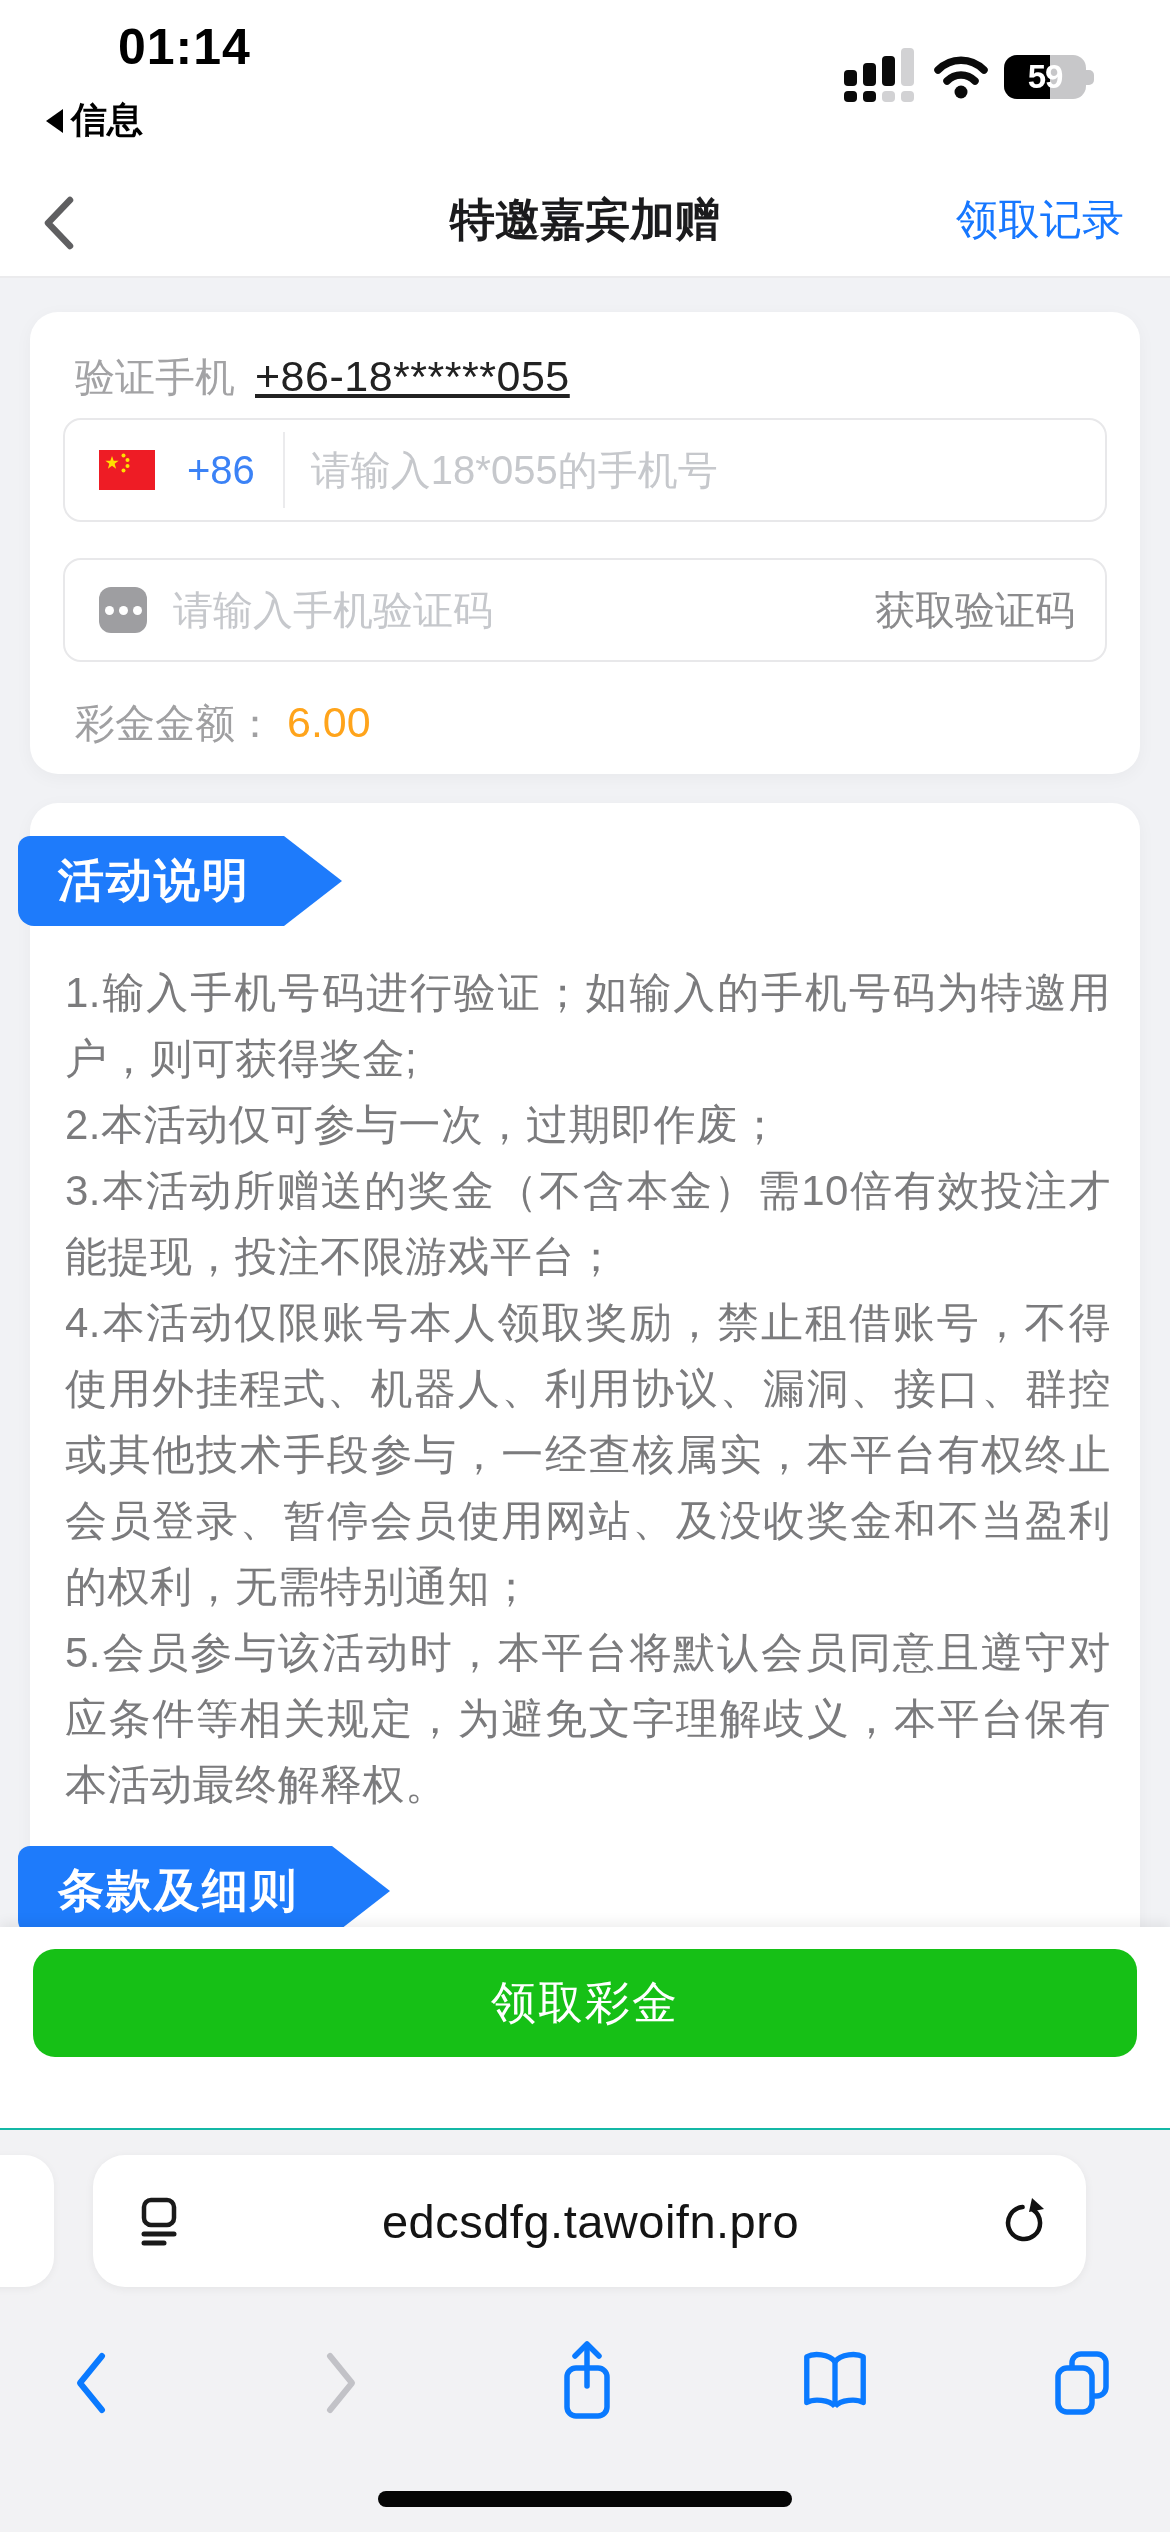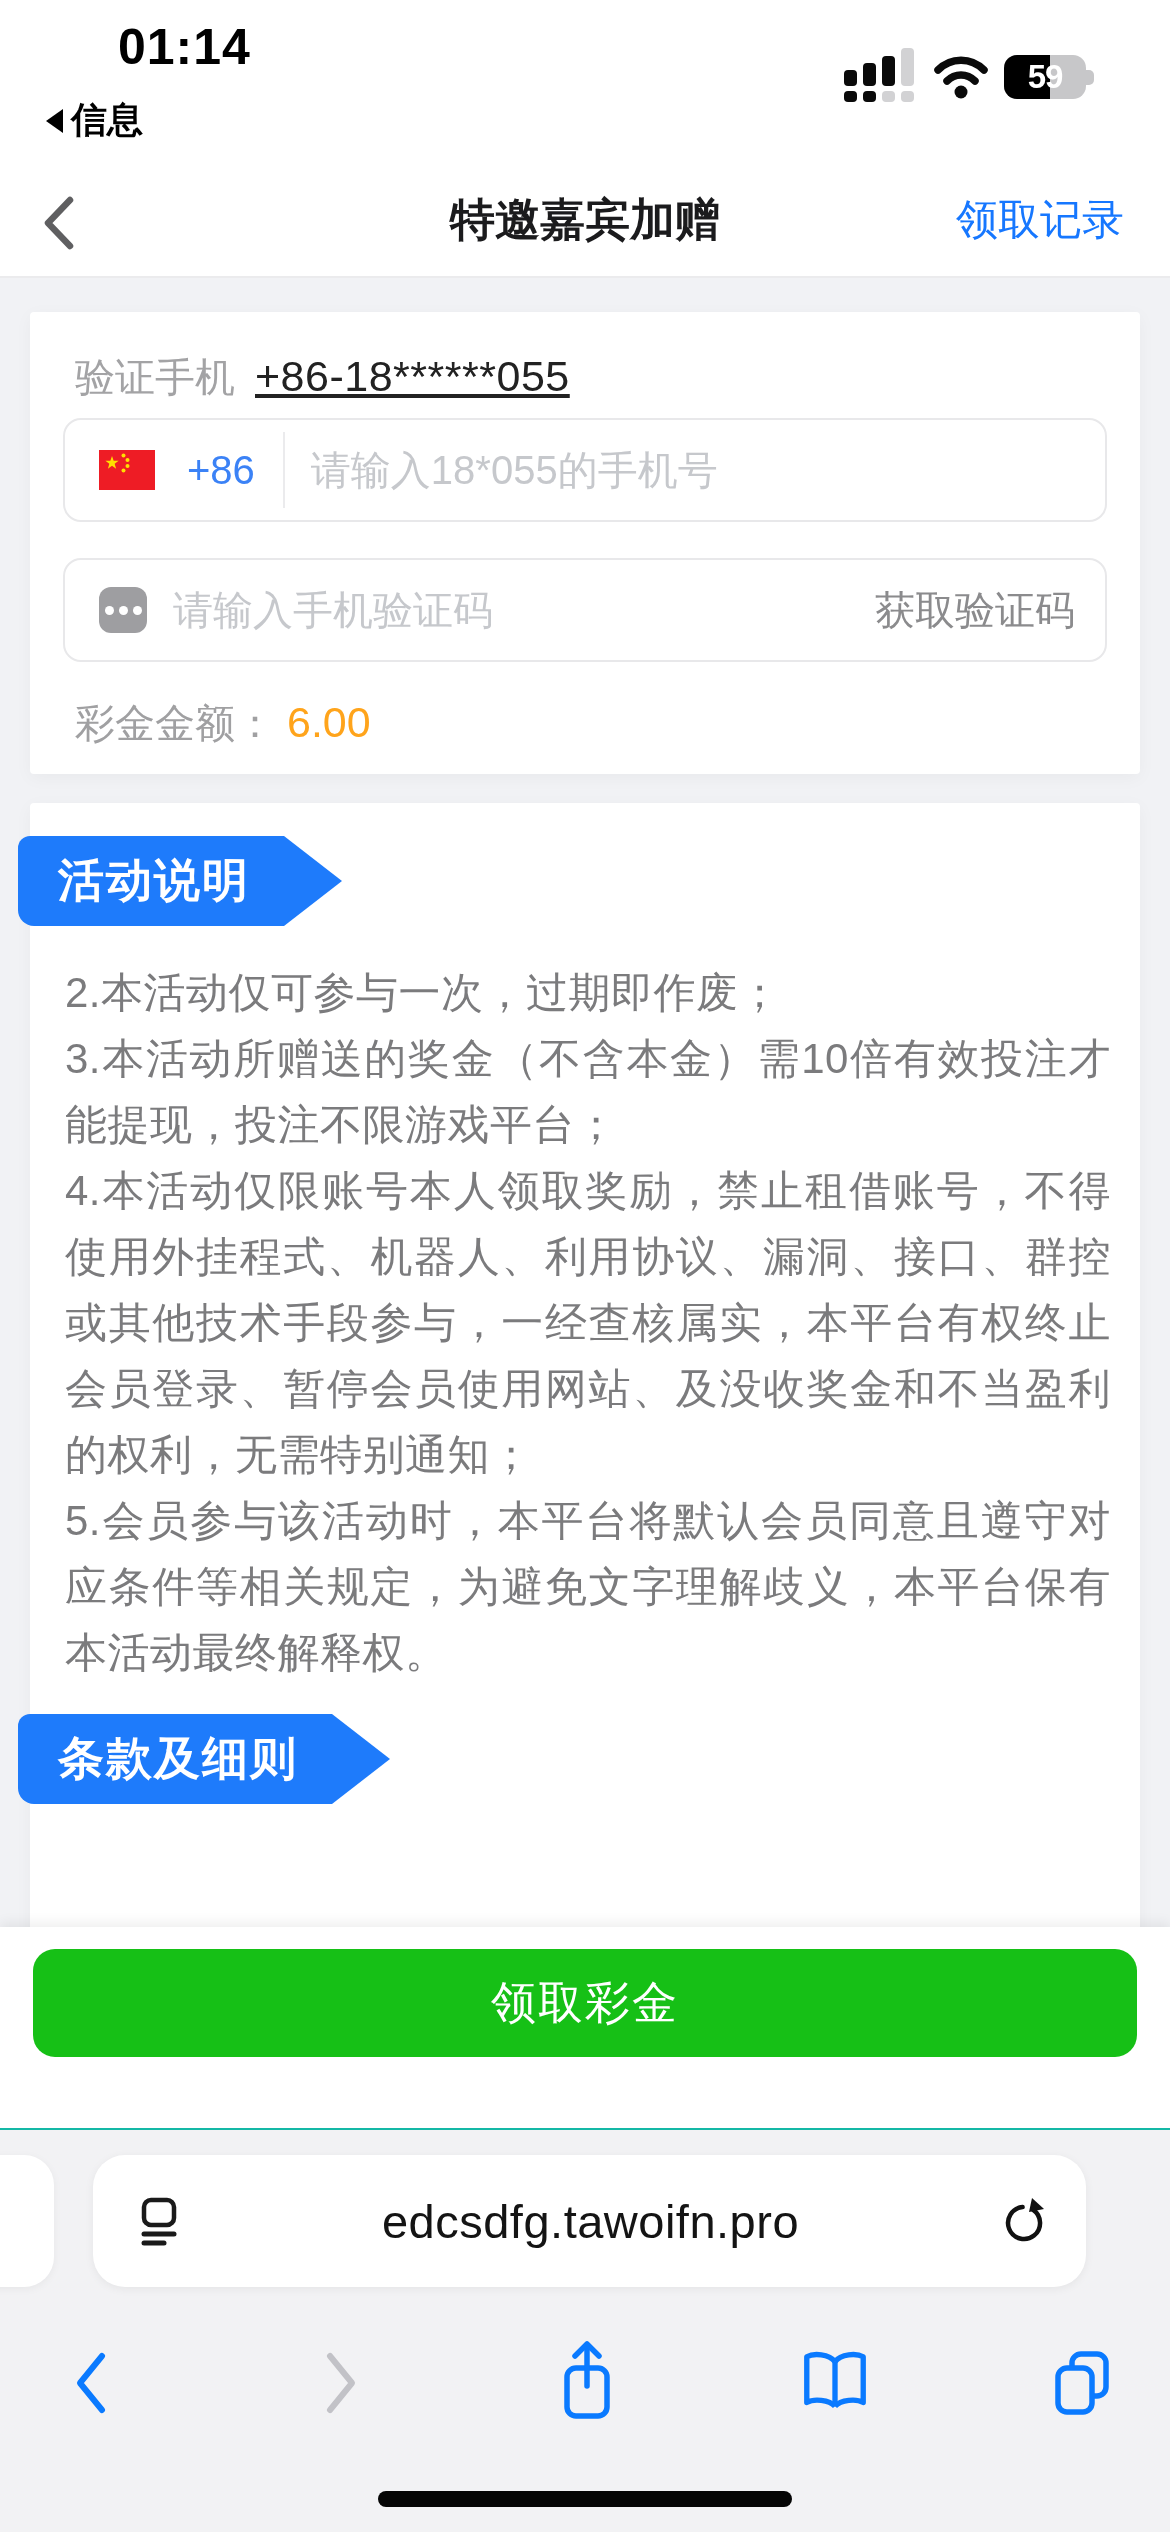--- a/index.html
+++ b/index.html
@@ -26,21 +26,21 @@
               color:#fff; font-size:33px; font-weight:800; letter-spacing:-1px; }
   .batt-nub { position:absolute; right:2px; top:15px; width:8px; height:15px; background:#c7c7c9; border-radius:0 5px 5px 0; }
   
   .navbar { position:absolute; left:0; top:170px; width:1170px; height:108px; background:#fff; border-bottom:2px solid #ebebed; }
   .nav-back { position:absolute; left:36px; top:16px; width:56px; height:72px; display:flex; align-items:center; }
   .nav-title { position:absolute; left:0; top:0; width:1170px; height:100px; display:flex; align-items:center; justify-content:center;
                font-size:45px; font-weight:600; color:#1b1b1d; }
   .nav-link { position:absolute; right:46px; top:0; height:100px; display:flex; align-items:center; font-size:42px; color:#1677ff; }
   
   .content { position:absolute; left:0; top:278px; width:1170px; height:1850px; background:#f1f2f5; }
-  .card { position:absolute; left:30px; width:1110px; background:#fff; border-radius:4px; box-shadow:0 4px 18px rgba(0,0,0,0.04); }
+  .card { position:absolute; left:30px; width:1110px; background:#fff; border-radius:28px; box-shadow:0 4px 18px rgba(0,0,0,0.04); }
   .card1 { top:34px; height:462px; }
   .vrow { position:absolute; left:45px; top:38px; display:flex; align-items:baseline; }
   .vrow .k { font-size:40px; color:#a3a3a5; }
   .vrow .v { font-size:43px; color:#222; margin-left:20px; letter-spacing:0.5px;text-decoration:underline; }
   .field { position:absolute; left:33px; width:1044px; height:104px; border:2px solid #e8e8ea; border-radius:18px;
            display:flex; align-items:center; background:#fff; }
   .field1 { top:106px; }
   .field2 { top:246px; }
   .flag { width:56px; height:40px; margin-left:34px; flex:0 0 auto; }
   .ccode { font-size:40px; color:#3b82f6; margin-left:32px; }
@@ -167,20 +167,21 @@
 
       <div class="bonus">
         <span class="k">彩金金额：</span>
         <span class="v">6.00</span>
       </div>
     </div>
 
     <div class="card card2">
       <div class="ribbon">活动说明</div>
       <div class="rules">
+        <p>1.输入手机号码进行验证；如输入的手机号码为特邀用户，则可获得奖金;</p>
         <p>2.本活动仅可参与一次，过期即作废；</p>
         <p>3.本活动所赠送的奖金（不含本金）需10倍有效投注才能提现，投注不限游戏平台；</p>
         <p>4.本活动仅限账号本人领取奖励，禁止租借账号，不得使用外挂程式、机器人、利用协议、漏洞、接口、群控或其他技术手段参与，一经查核属实，本平台有权终止会员登录、暂停会员使用网站、及没收奖金和不当盈利的权利，无需特别通知；</p>
         <p>5.会员参与该活动时，本平台将默认会员同意且遵守对应条件等相关规定，为避免文字理解歧义，本平台保有本活动最终解释权。</p>
       </div>
       <div class="ribbon2wrap">
         <div class="ribbon">条款及细则</div>
       </div>
     </div>
   </div>

